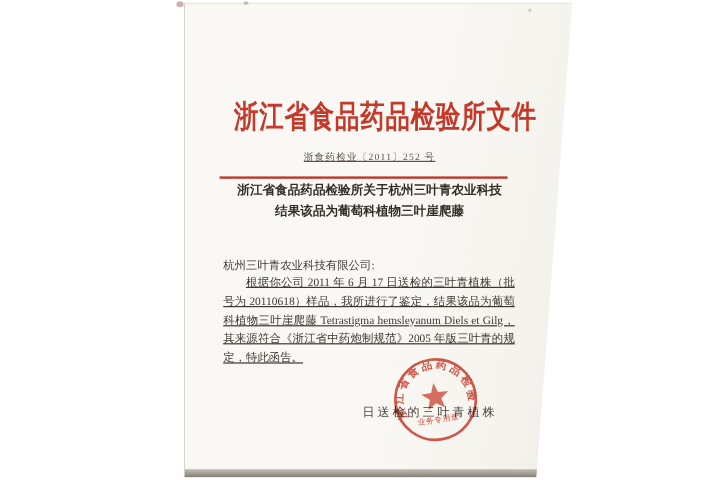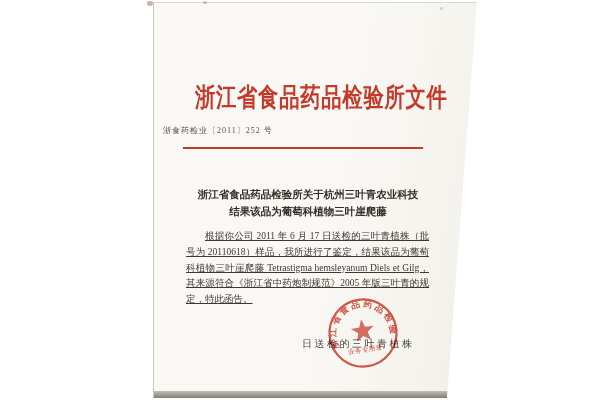--- a/index.html
+++ b/index.html
@@ -18,26 +18,26 @@
     position:absolute;left:0;bottom:0;width:100%;height:7px;
     background:linear-gradient(#c3beb5,#817c75);
   }
   .abs{position:absolute;}
   .letterhead-title{
     left:163px;top:80px;width:290px;text-align:center;white-space:nowrap;
     font-size:26px;font-weight:bold;color:#c4392a;
     transform:scaleX(0.78);letter-spacing:1px;
   }
   .doc-number{
-    left:163px;top:125px;width:290px;
-    font-size:8px;color:#5b5147;letter-spacing:1px;
+    left:163px;top:125px;width:290px;text-align:center;
+    font-size:8px;color:#5b5147;letter-spacing:1px;text-decoration:underline;
   }
   .red-rule{left:183px;top:147px;width:240px;height:2px;background:#bc392b;}
   .subject{
-    left:163px;top:186px;width:290px;text-align:center;
+    left:163px;top:151px;width:290px;text-align:center;
     font-size:10.5px;font-weight:bold;line-height:17px;color:#332d27;
   }
   .salutation{left:186px;top:215px;font-size:9.5px;color:#3e3832;}
   .body-par{
     left:186px;top:229px;width:243px;font-size:9.5px;line-height:15.8px;
     text-indent:2em;text-align:justify;color:#3e3832;text-decoration:underline;
   }
   .issue-date{
     left:302px;top:337px;font-size:10px;letter-spacing:2.5px;color:#4a443e;
   }
@@ -67,20 +67,21 @@
 
   <div class="abs doc-number">浙食药检业〔2011〕252 号</div>
 
   <div class="abs red-rule"></div>
 
   <div class="abs subject">
     <div>浙江省食品药品检验所关于杭州三叶青农业科技</div>
     <div>结果该品为葡萄科植物三叶崖爬藤</div>
   </div>
 
+  <div class="abs salutation">杭州三叶青农业科技有限公司:</div>
 
   <div class="abs body-par">根据你公司 2011 年 6 月 17 日送检的三叶青植株（批号为 20110618）样品，我所进行了鉴定，结果该品为葡萄科植物三叶崖爬藤 Tetrastigma hemsleyanum Diels et Gilg，其来源符合《浙江省中药炮制规范》2005 年版三叶青的规定，特此函告。</div>
 
   <div class="abs issue-date">日送检的三叶青植株</div>
 
   <svg class="abs seal" viewBox="0 0 74 74" xmlns="http://www.w3.org/2000/svg">
     <circle cx="37" cy="37" r="33.5" fill="none" stroke="#cf4334" stroke-width="2.2"></circle>
     <polygon points="37,23 39.9,31 48.4,31.3 41.8,36.5 44.1,44.7 37,40 29.9,44.7 32.2,36.5 25.6,31.3 34.1,31" fill="#d14c3c" opacity="0.9"></polygon>
     <defs>
       <path id="sealArc" d="M 11.5 48.5 A 27.5 27.5 0 1 1 62.5 48.5" fill="none"></path>

